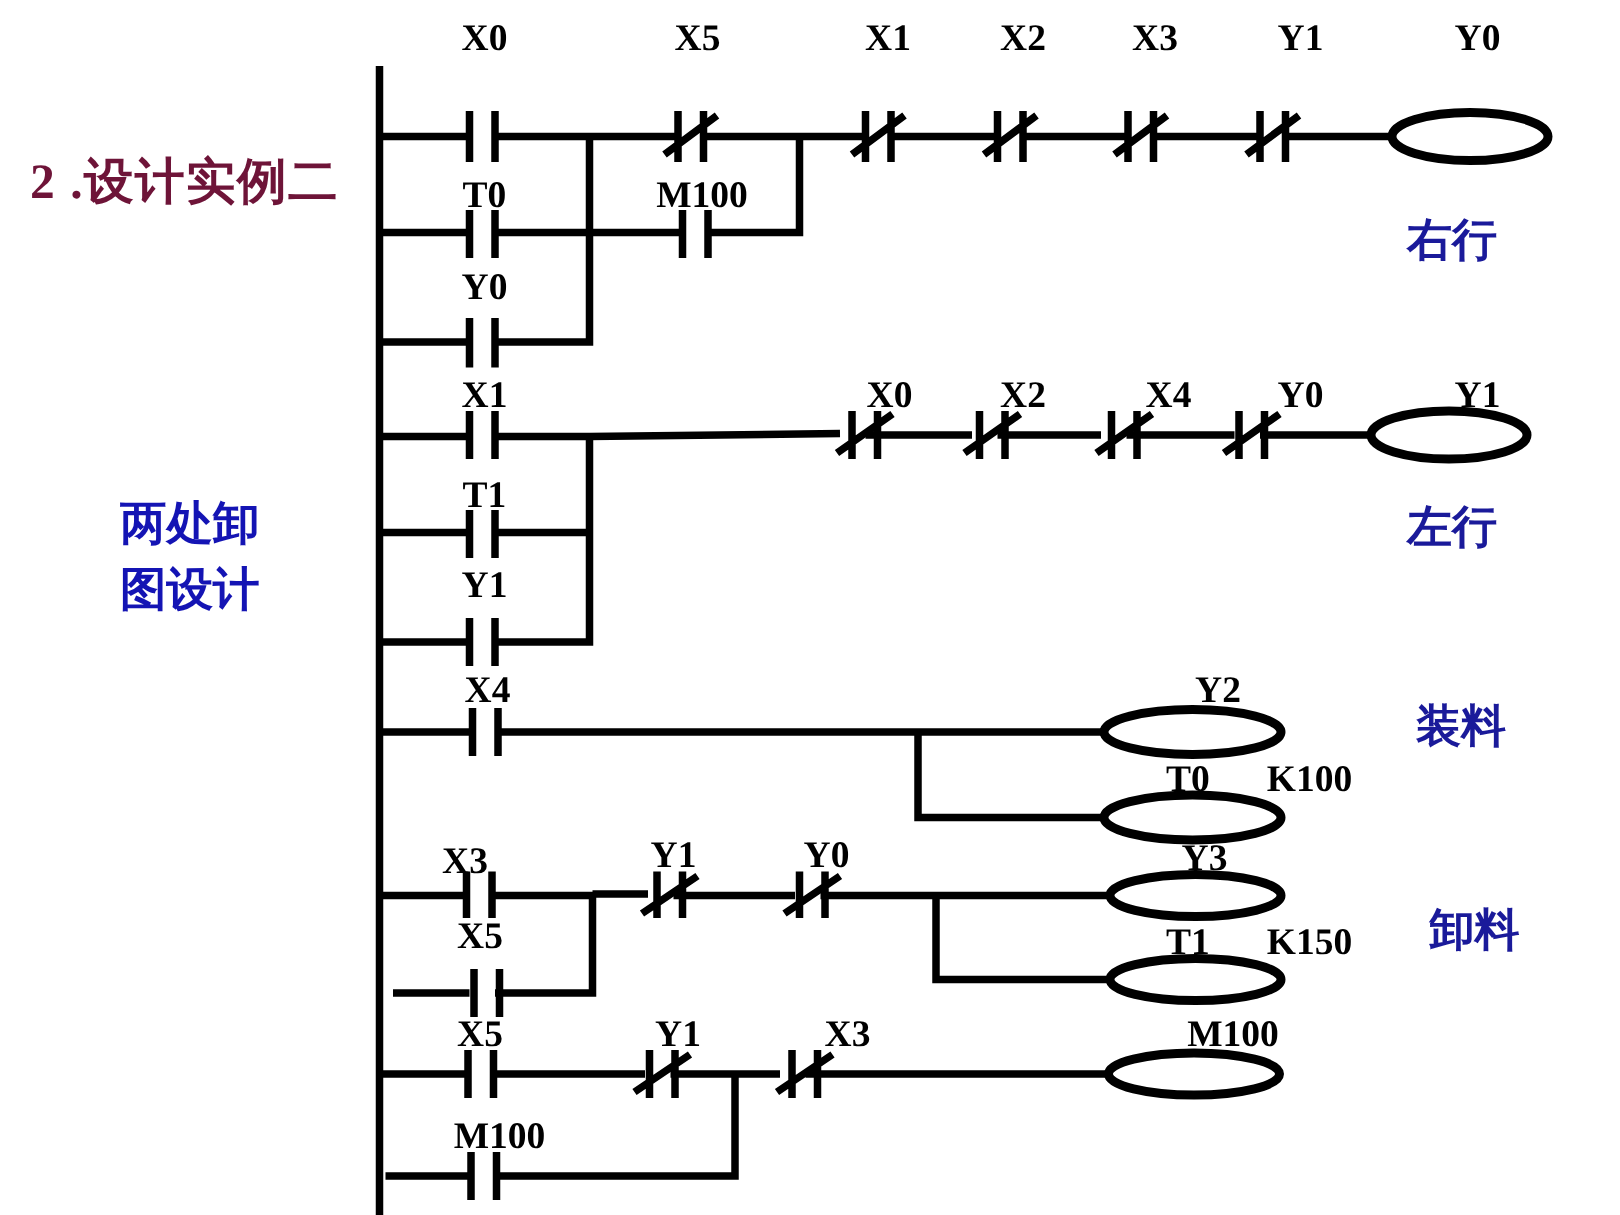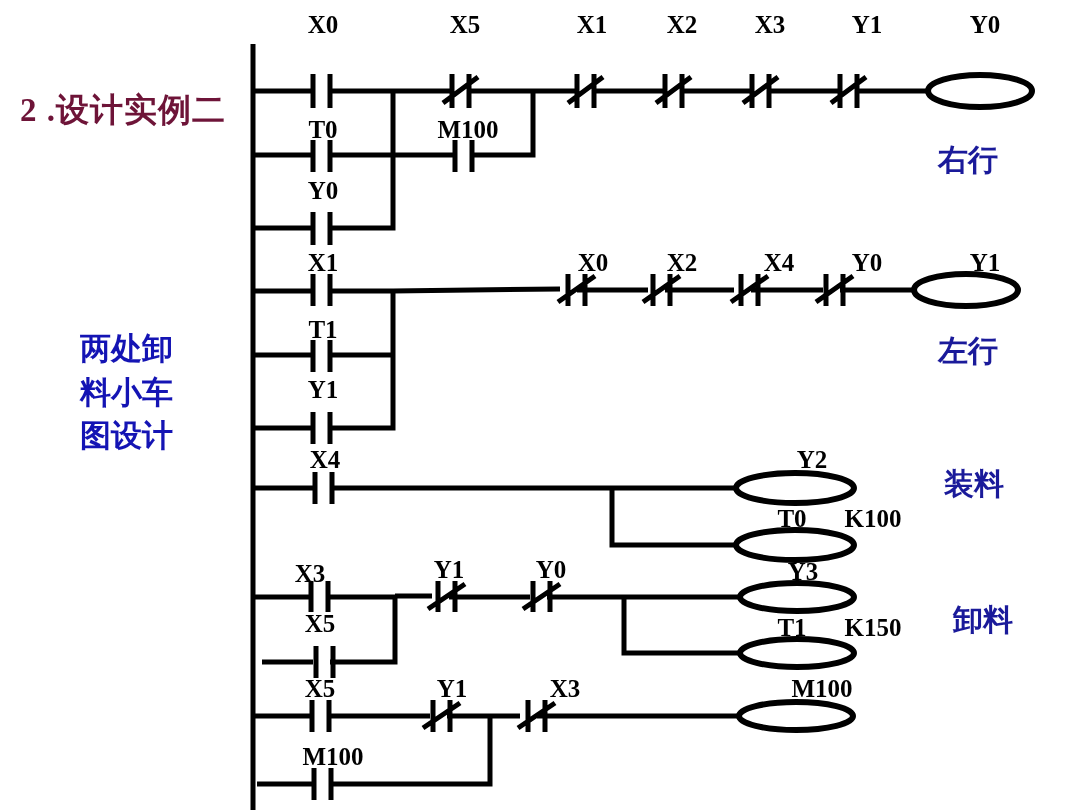--- a/index.html
+++ b/index.html
@@ -1,38 +1,37 @@
 <!DOCTYPE html>
 <html><head>
 <meta charset="utf-8">
 <style>
   html, body { margin: 0; padding: 0; background: #ffffff; }
   body { width: 1080px; height: 810px; position: relative; overflow: hidden;
          font-family: "Liberation Serif", serif; }
-  #title { position: absolute; left: 20px; top: 88px; font-size: 33px; font-weight: bold;
+  #title { position: absolute; left: 20px; top: 99px; font-size: 33px; font-weight: bold;
            color: #6e1438; font-family: "DejaVu Sans", sans-serif; letter-spacing: 1px; }
   #title .num { font-family: "Liberation Serif", serif; }
   #desc { position: absolute; left: 80px; top: 327px; width: 115px; font-size: 31px;
           font-weight: bold; color: #1414b4; line-height: 43.5px;
           font-family: Liberation Serif, serif; }
   #desc div { white-space: nowrap; }
   svg { position: absolute; left: 0; top: 0; }
   .lbl { font-family: "Liberation Serif", serif; font-weight: bold; font-size: 25px; fill: #000; }
   .note { font-family: "DejaVu Sans", sans-serif; font-weight: bold; font-size: 30px; fill: #1a1a9a; }
   .wire { stroke: #000; stroke-width: 5; fill: none; }
   .coil { stroke: #000; stroke-width: 6; fill: #fff; }
 </style>
 </head>
 <body>
 
 <div id="title"><span class="num">2 .</span><span>设计实例二</span></div>
 
 <div id="desc">
   <div>两处卸</div>
-  <div>料小车</div>
   <div>图设计</div>
 </div>
 
 <svg id="ladder" width="1080" height="810" xmlns="http://www.w3.org/2000/svg">
 
   <line class="wire" x1="253" y1="44" x2="253" y2="810"></line>
 
   <g>
 
     <path class="wire" d="M253 91 H313 M330 91 H450 M470 91 H575 M593 91 H663 M681 91 H750 M768 91 H838 M856 91 H927"></path>

